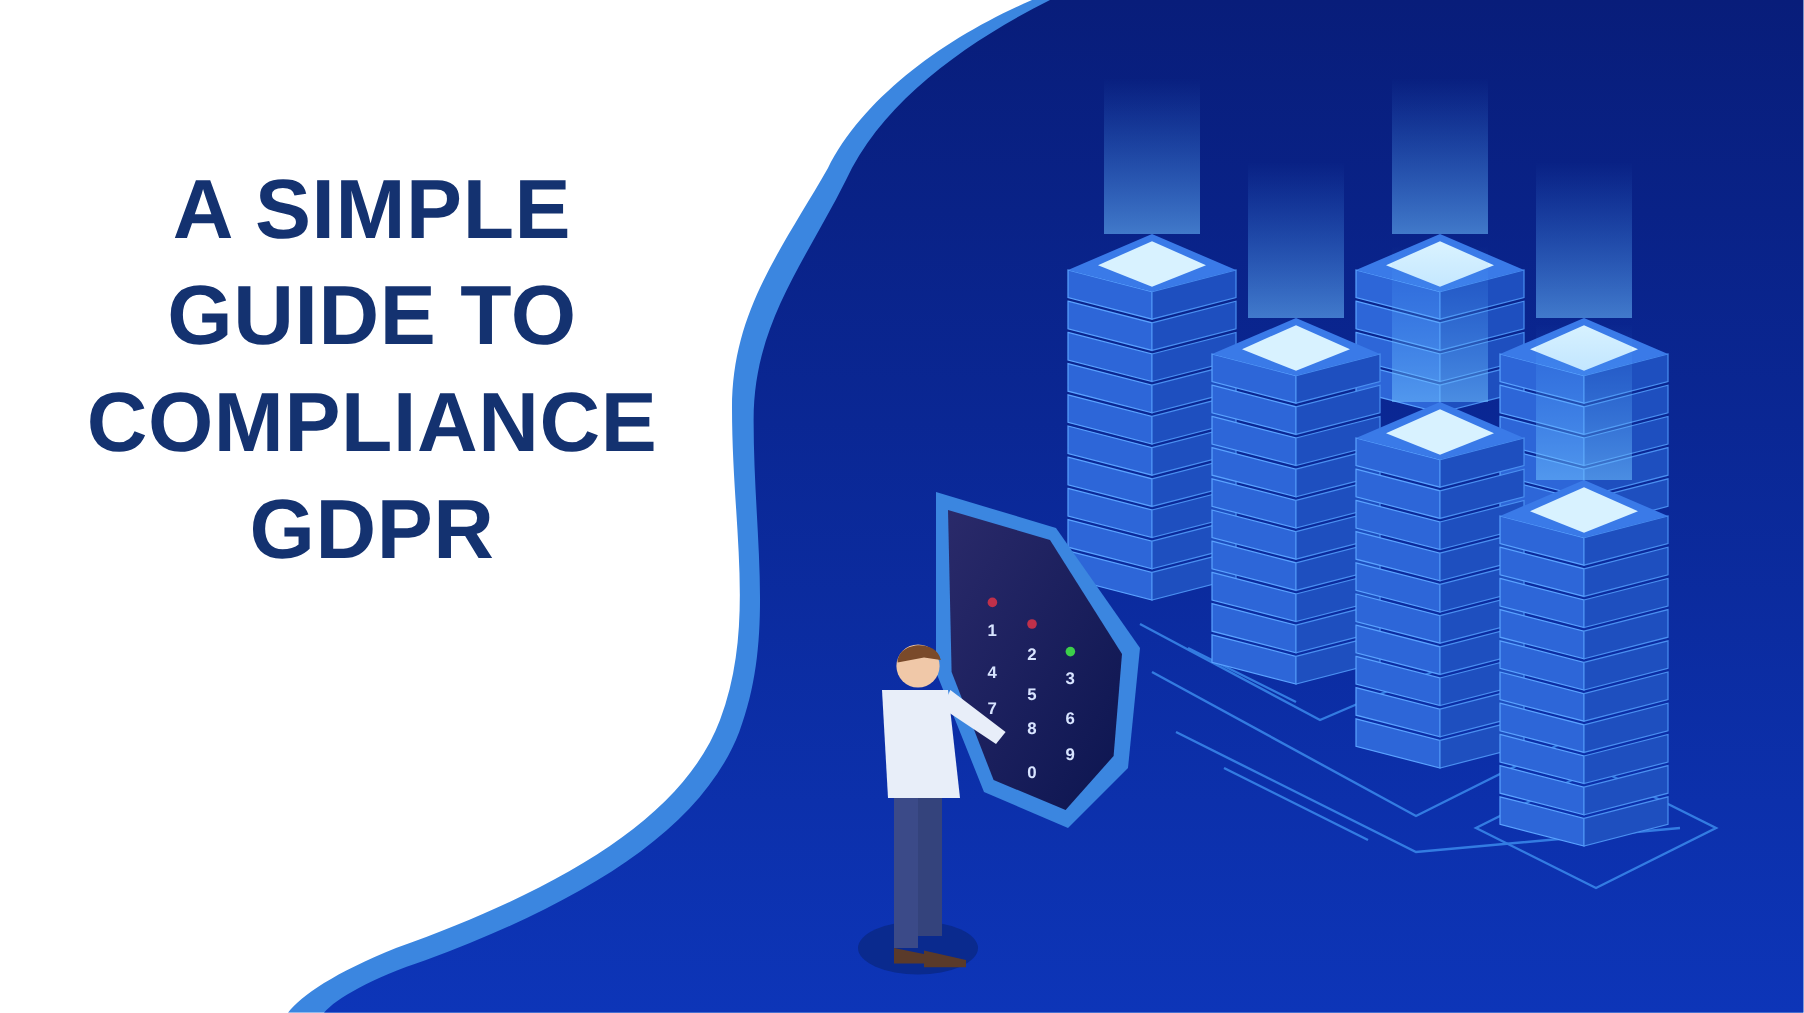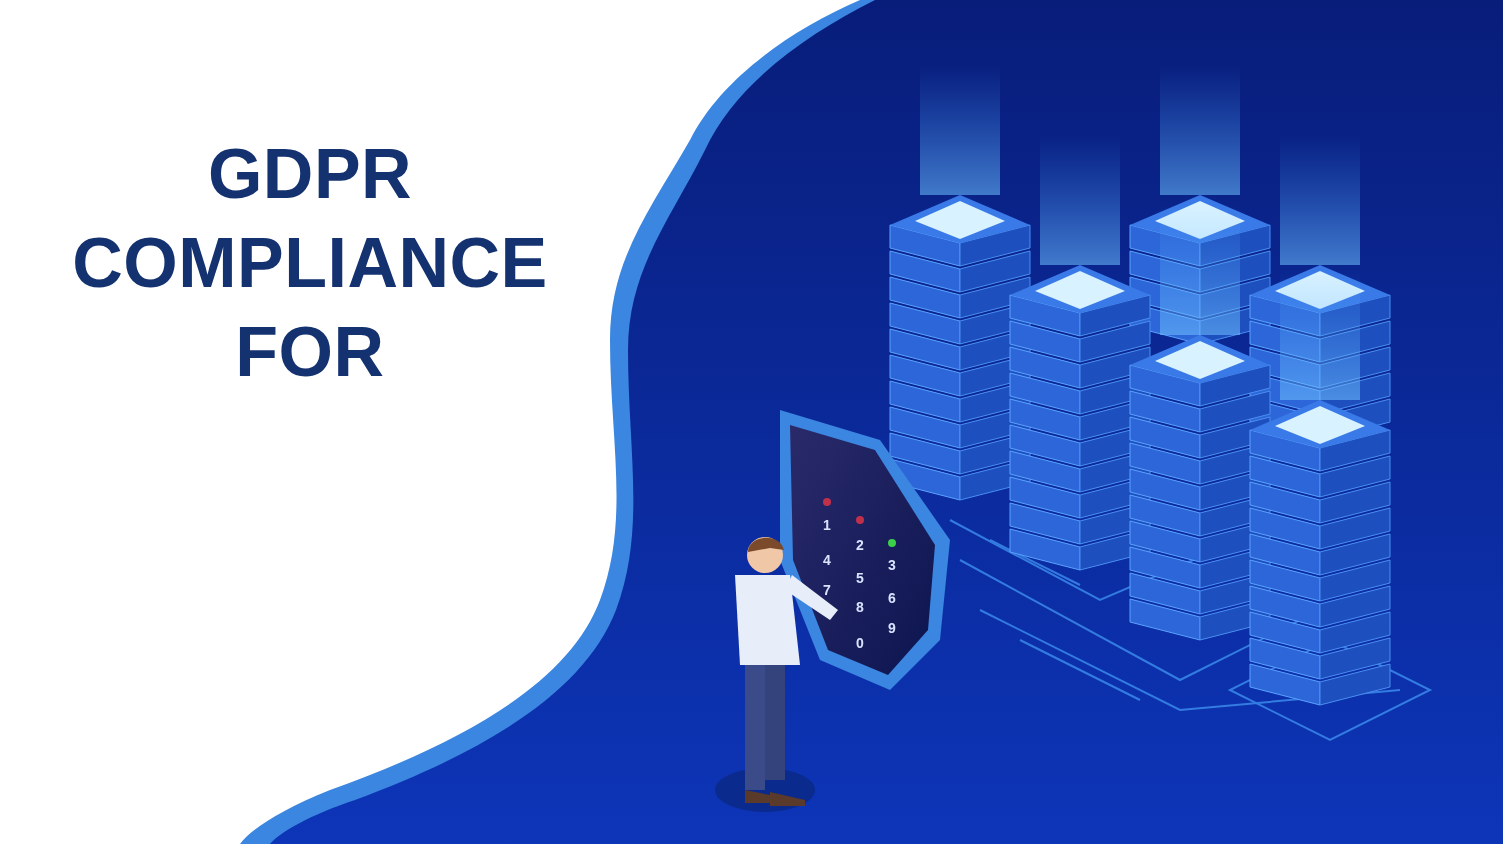--- a/index.html
+++ b/index.html
@@ -197,16 +197,17 @@
     <path d="M735,575 L790,575 L800,665 L740,665 Z" fill="#e8eef9"></path>
     <path d="M785,590 L830,620 L838,610 L792,575 Z" fill="#e8eef9"></path>
     <circle cx="765" cy="555" r="18" fill="#f0c8a8"></circle>
     <path d="M748,552 C748,535 780,532 784,550 L770,548 Z" fill="#7a4a2a"></path>
     <path d="M745,790 L775,796 L775,803 L745,803 Z" fill="#5a3a2a"></path>
     <path d="M770,792 L805,800 L805,806 L770,806 Z" fill="#5a3a2a"></path>
   </g>
 </svg>
 
 <div class="title">
+  <div>A SIMPLE</div>
+  <div>GUIDE TO</div>
+  <div>COMPLIANCE</div>
   <div>GDPR</div>
-  <div>COMPLIANCE</div>
-  <div>FOR</div>
 </div>
 
 </body></html>

